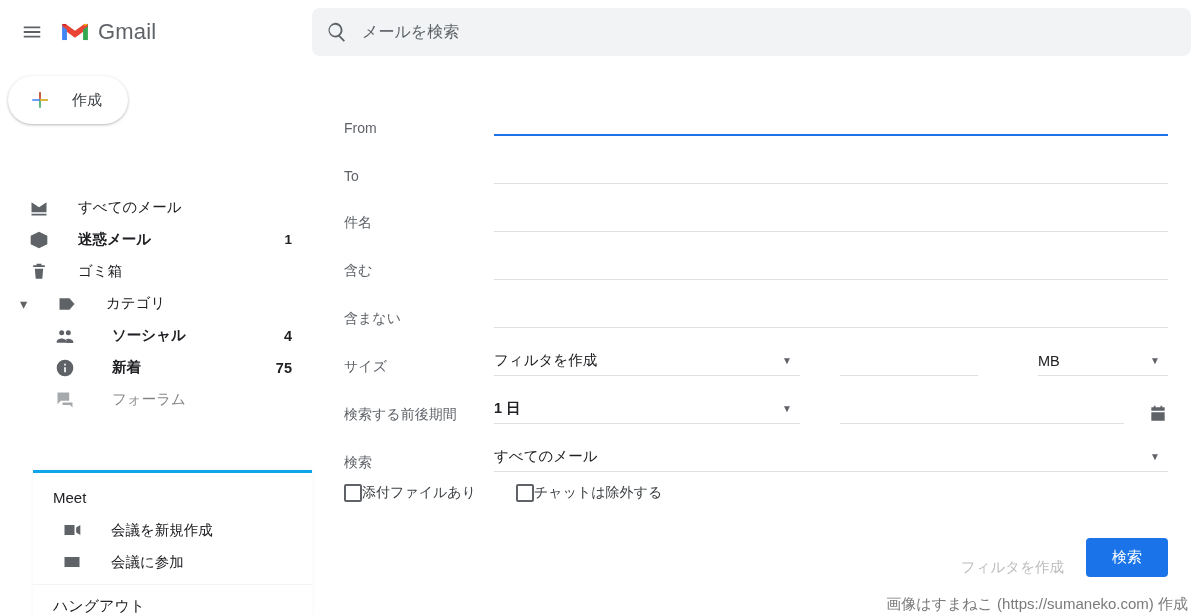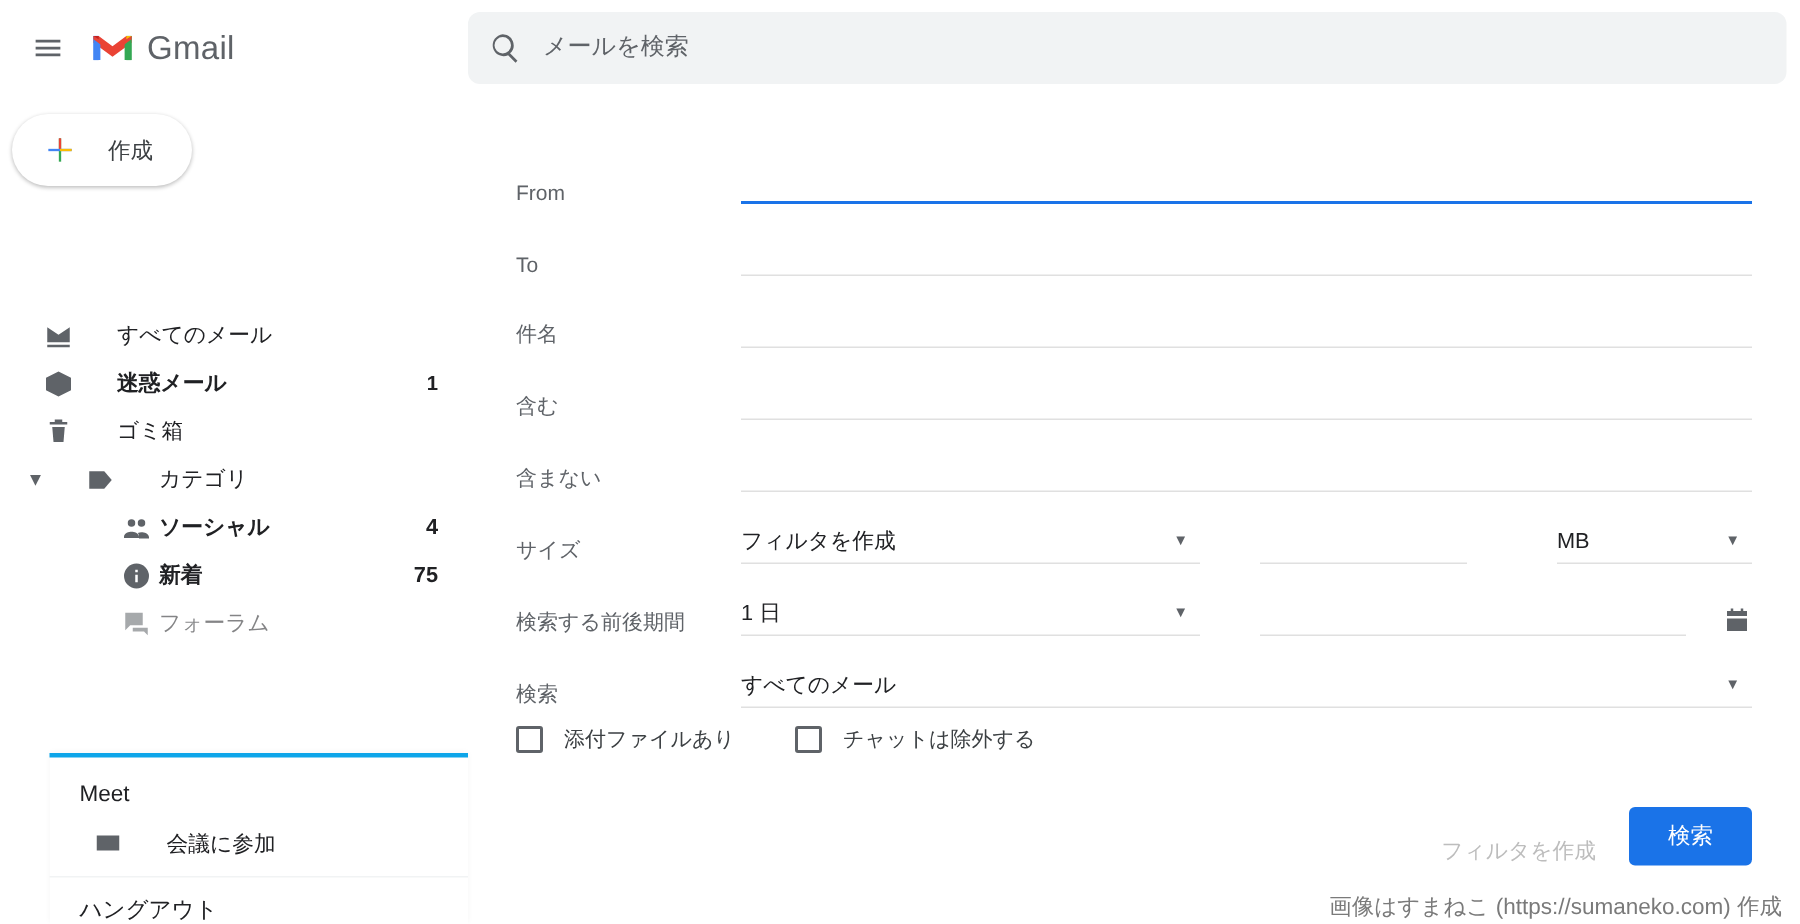--- a/index.html
+++ b/index.html
@@ -23,45 +23,45 @@
     .compose-btn { display:flex; align-items:center; gap:18px; height:48px; padding:0 26px 0 18px; border-radius:24px; box-shadow:0 1px 3px rgba(0,0,0,.28); background:#fff; cursor:pointer; width:fit-content; }
     .compose-btn .label { font-size:15px; color:#3c4043; }
 
     .nav-list { margin-top:6px; }
     .nav-item,.sub-item { display:flex; align-items:center; height:32px; padding-left:28px; padding-right:20px; gap:28px; font-size:14.5px; color:#202124; cursor:pointer; border-top-right-radius:16px; border-bottom-right-radius:16px; }
     .nav-item .icon-slot,.sub-item .icon-slot { width:22px; display:flex; justify-content:center; color:#5f6368; }
     .nav-item .lbl { flex:1; }
     .nav-item .cnt { color:#202124; font-size:13.5px; }
     .bold .lbl,.bold .cnt { font-weight:700; }
     .caret { width:14px; margin-left:-8px; margin-right:-6px; color:#5f6368; }
-    .sub-item { padding-left:80px; gap:4px; height:32px; }
+    .sub-item { padding-left:54px; gap:36px; height:32px; }
     .sub-item .lbl { flex:1; }
 
     .meet-block { margin-top:6px; border-top:3px solid #0ea5e9; padding-top:10px; box-shadow:0 -1px 4px rgba(0,0,0,.04);margin-left:33px; }
     .meet-caption { font-size:15px; padding:6px 20px 8px; }
     .hangout-caption { font-size:15px; padding:12px 20px 0; border-top:1px solid #f1f3f4; margin-top:6px; }
 
     
     .panel { flex:1; padding:24px 32px 10px 32px; position:relative; }
     .row { display:flex; align-items:flex-end; min-height:48px; }
     .row .field-label { width:150px; font-size:14px; color:#5f6368; }
     .input-line { flex:1; border-bottom:1px solid #e0e0e0; font-size:14.5px; color:#202124; height:30px; display:flex; align-items:center; }
     .input-line.focus { border-bottom:2px solid #1a73e8; }
     .size-row .sel,.date-row .sel,.loc-row .sel { flex:1; border-bottom:1px solid #e0e0e0; display:flex; align-items:center; justify-content:space-between; padding-right:8px; height:30px; font-size:14.5px; color:#202124; cursor:pointer; }
     .size-row .gap { width:60px; }
     .size-row .unit { width:130px; border-bottom:1px solid #e0e0e0; display:flex; align-items:center; justify-content:space-between; padding-right:8px; height:30px; font-size:14.5px; cursor:pointer; }
     .size-row .blank { flex:1; border-bottom:1px solid #e0e0e0; margin-left:40px; height:30px; }
     .date-row .cal { width:32px; display:flex; justify-content:flex-end; color:#5f6368; margin-left:12px; }
-    .date-row .sel { flex:0 0 306px; }
+    .date-row .sel { flex:0 0 306px;font-weight:bold; }
     .date-row .spacer { flex:1; border-bottom:1px solid #e0e0e0; height:30px; margin-left:40px; }
     .loc-row .sel { flex:1; }
     .tri { font-size:10px; color:#5f6368; }
 
     .check-row { display:flex; gap:40px; margin-top:12px; }
-    .check { display:flex; align-items:center; gap:14px; font-size:14px; color:#3c4043; cursor:pointer; }
+    .check { display:flex; align-items:center; font-size:14px; color:#3c4043; cursor:pointer; }
     .chkbox { width:18px; height:18px; border:2px solid #5f6368; border-radius:2px; }
 
     .actions { display:flex; justify-content:flex-end; gap:22px; align-items:flex-end; margin-top:36px; }
     .link-btn { font-size:14.5px; color:#bdbdbd; cursor:default; }
     .primary-btn { background:#1a73e8; color:#fff; font-size:15px; padding:10px 26px; border-radius:4px; cursor:pointer; }
 
     .credit { position:absolute; bottom:2px; right:12px; font-size:15px; color:#7a7a7a; }
   </style>
 </head>
 <body>
@@ -176,20 +176,28 @@
           </span>
         <span class="lbl">フォーラム</span>
       </div>
     </div>
 
     <div class="meet-block">
       <div class="meet-caption">Meet</div>
       <div class="nav-item">
         <span class="icon-slot">
             <svg width="20" height="20" viewBox="0 0 24 24">
+              <path fill="currentColor" d="M3 6h12v12H3zM17 9l5-3v12l-5-3z"></path>
+            </svg>
+          </span>
+        <span class="lbl">会議を新規作成</span>
+      </div>
+      <div class="nav-item">
+        <span class="icon-slot">
+            <svg width="20" height="20" viewBox="0 0 24 24">
               <path fill="currentColor" d="M3 6h18v12H3zM5 8h2v2H5zm3 0h2v2H8zm3 0h2v2h-2zm3 0h2v2h-2zm3 0h2v2h-2zM5 11h2v2H5zm3 0h2v2H8zm3 0h2v2h-2zm3 0h2v2h-2zm3 0h2v2h-2zM7 14h10v2H7z"></path>
             </svg>
           </span>
         <span class="lbl">会議に参加</span>
       </div>
       <div class="hangout-caption">ハングアウト</div>
     </div>
   </div>
 
   <div class="panel">

